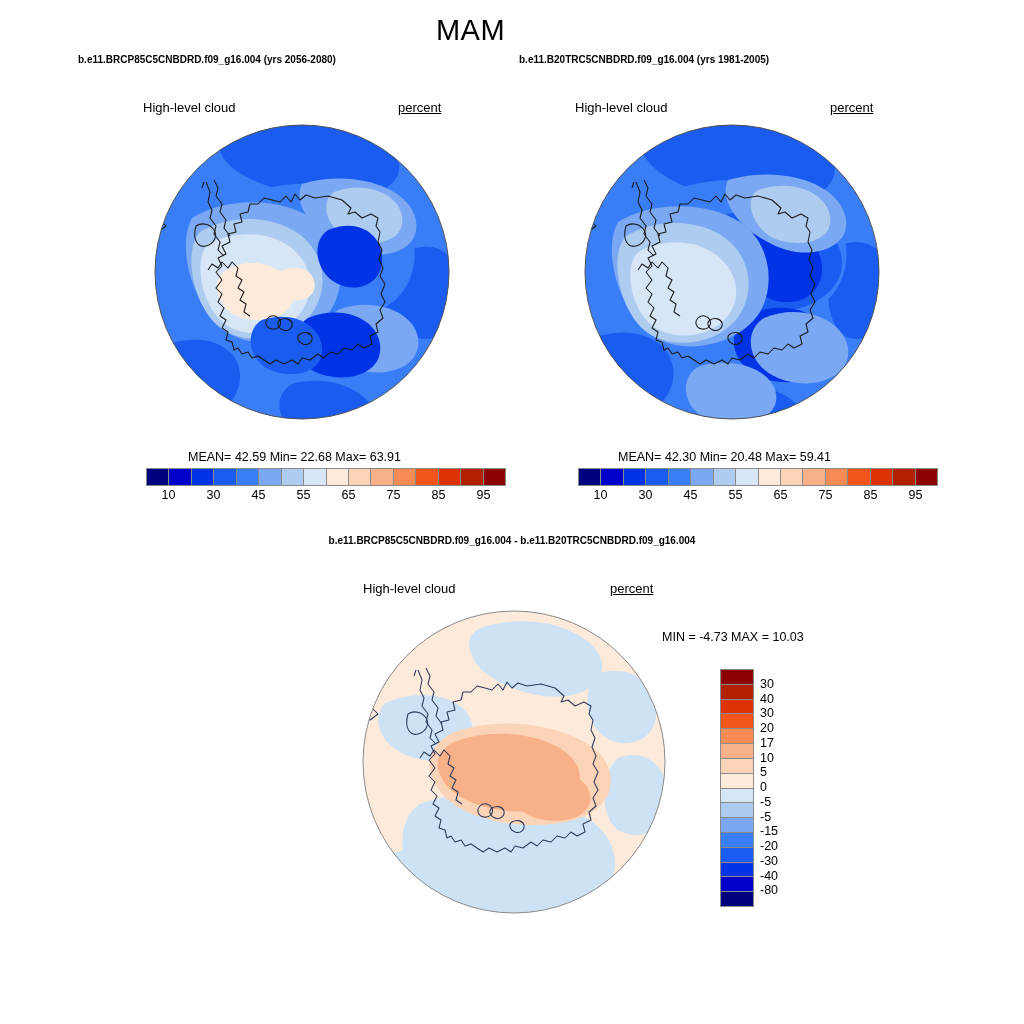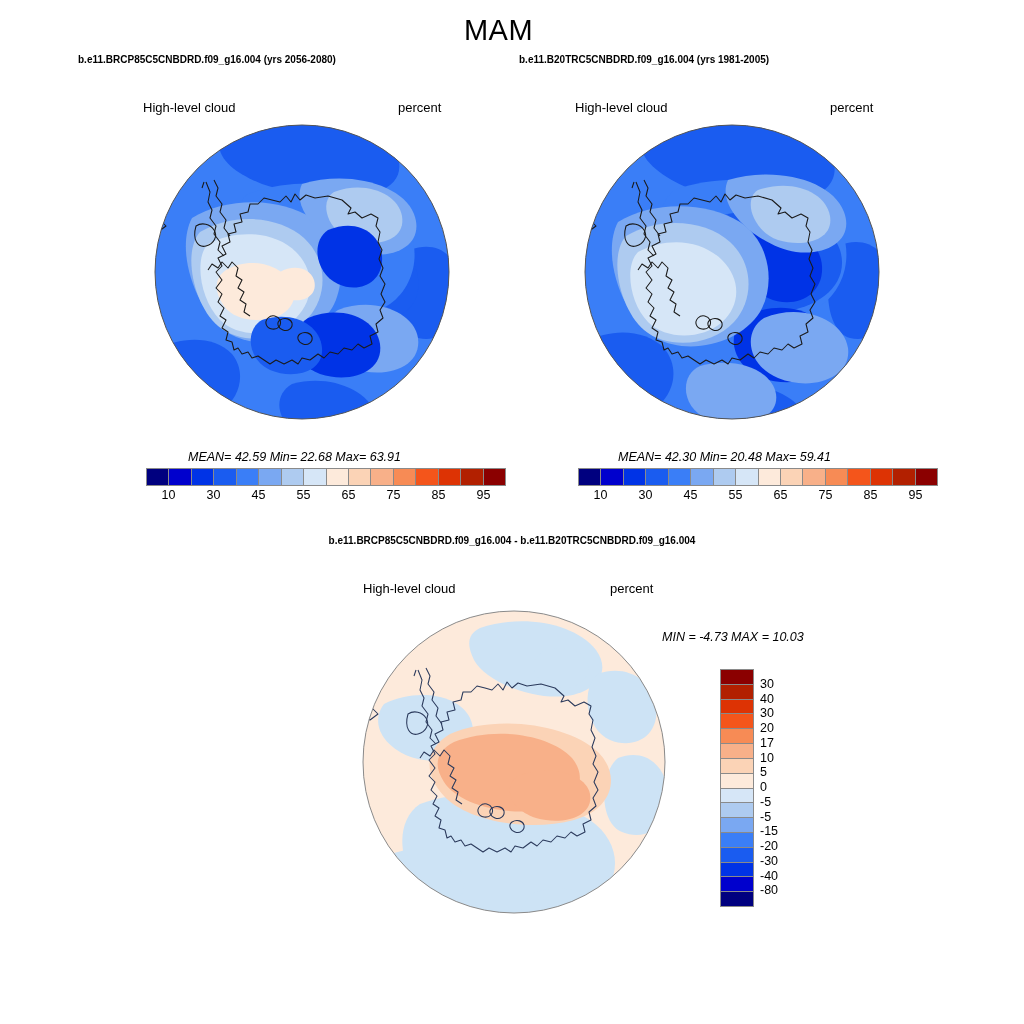--- a/index.html
+++ b/index.html
@@ -1,28 +1,28 @@
 <!DOCTYPE html>
 <html><head>
 <meta charset="utf-8">
 <title>MAM High-level cloud</title>
 <style>
   html,body{margin:0;padding:0;background:#ffffff;}
   body{width:1024px;height:1024px;position:relative;overflow:hidden;
        font-family:"Liberation Sans","DejaVu Sans",sans-serif;color:#000;}
   .abs{position:absolute;}
   #main-title{left:0;top:14px;width:941px;text-align:center;
-      font-size:29px;font-weight:400;letter-spacing:.5px;padding-left:28px;}
+      font-size:29px;font-weight:400;letter-spacing:.5px;}
   .panel-subtitle{font-size:10px;font-weight:bold;white-space:nowrap;}
   #subtitle-left{left:78px;top:54px;}
   #subtitle-right{left:519px;top:54px;}
   #subtitle-diff{left:0;top:535px;width:1024px;text-align:center;}
   .varlabel{font-size:13px;white-space:nowrap;}
-  .unitlabel{font-size:13px;white-space:nowrap;}
-  .statline{font-size:12.5px;white-space:nowrap;font-style:italic;}
+  .unitlabel{font-size:13px;white-space:nowrap;text-decoration:underline;}
+  .statline{font-size:12.5px;white-space:nowrap;}
   .map-wrap{position:absolute;}
   .cbar-h{position:absolute;display:flex;border:1px solid #8a8a8a;box-sizing:content-box;}
   .cbar-h .cell{flex:1 1 auto;height:100%;border-right:1px solid #8a8a8a;box-sizing:border-box;}
   .cbar-h .cell:last-child{border-right:none;}
   .cbar-ticks{position:absolute;height:16px;}
   .cbar-ticks span{position:absolute;font-size:12.5px;transform:translateX(-50%);}
   .cbar-v{position:absolute;display:flex;flex-direction:column;border:1px solid #8a8a8a;}
   .cbar-v .cell{flex:1 1 auto;width:100%;border-bottom:1px solid #8a8a8a;box-sizing:border-box;}
   .cbar-v .cell:last-child{border-bottom:none;}
   .cbar-v-labels{position:absolute;}

